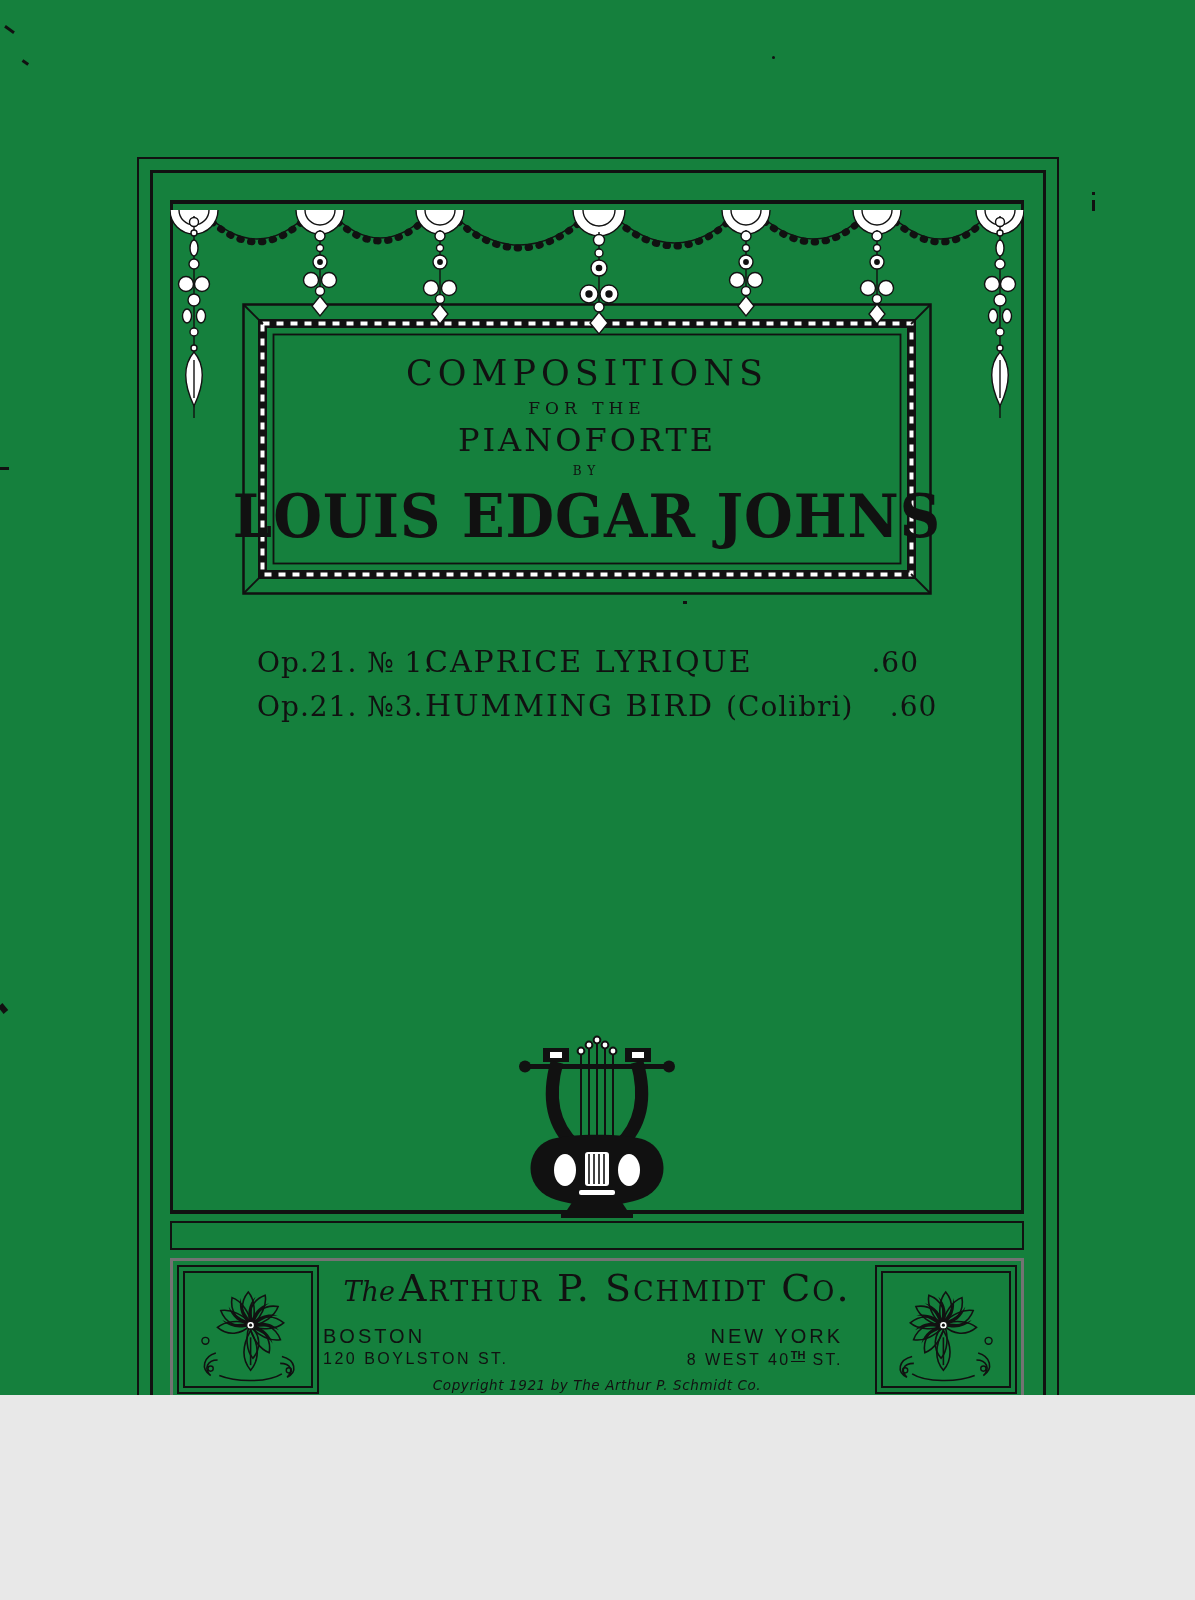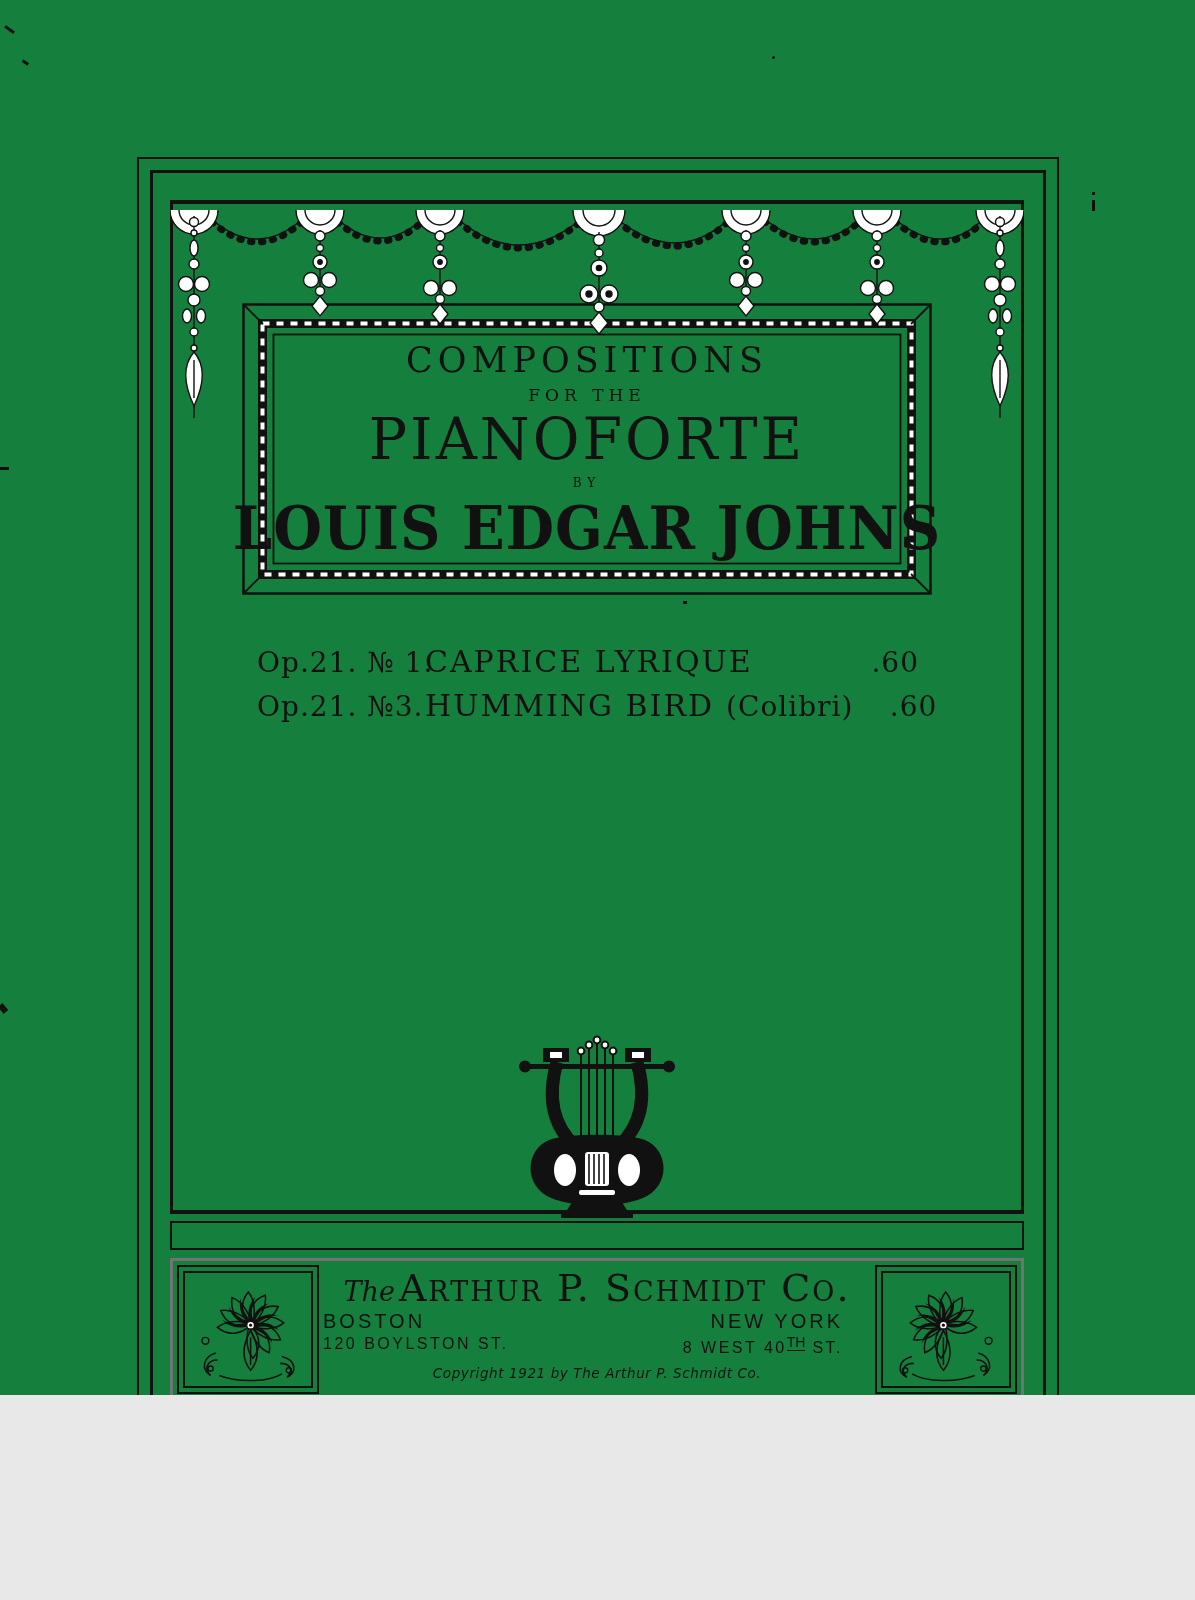--- a/index.html
+++ b/index.html
@@ -13,21 +13,21 @@
   .strip{margin-top:7px;height:29px;border:2px solid #111;box-sizing:border-box;}
   .pub{position:relative;margin-top:8px;height:143px;border:3px solid #737373;box-sizing:border-box;}
   
   .garland{position:absolute;top:-4px;left:-3px;width:854px;height:350px;z-index:3;pointer-events:none;}
   
   .title-frame{position:absolute;left:69px;top:99px;width:690px;height:292px;z-index:2;}
   .frame-art{position:absolute;inset:0;}
   .title-stack{position:absolute;inset:36px;display:flex;flex-direction:column;align-items:center;justify-content:center;text-align:center;}
   .t-compositions{font-size:35px;letter-spacing:5px;line-height:1;}
   .t-small{font-size:17px;letter-spacing:5px;margin-top:9px;line-height:1;}
-  .t-pianoforte{font-size:57px;letter-spacing:3px;margin-top:7px;line-height:1;}
+  .t-pianoforte{font-size:32px;letter-spacing:3px;margin-top:7px;line-height:1;}
   .t-by{font-size:12px;letter-spacing:6px;margin-top:9px;line-height:1;}
   .t-composer{font-size:56px;font-weight:bold;letter-spacing:1px;margin-top:10px;line-height:1;transform:scaleY(1.08);white-space:nowrap;}
   
   .works{position:absolute;left:84px;top:440px;width:662px;z-index:2;}
   .works-row{display:flex;align-items:baseline;height:44px;white-space:nowrap;}
   .opus{width:168px;font-size:28px;letter-spacing:1px;flex:none;}
   .wtitle{font-size:30px;letter-spacing:2px;flex:1;}
   .u{text-decoration:underline;text-decoration-thickness:2.5px;text-underline-offset:5px;}
   .wsub{font-size:28px;letter-spacing:1px;margin-left:12px;}
   .price{width:84px;text-align:right;font-size:28px;letter-spacing:1px;flex:none;}
@@ -37,26 +37,26 @@
   .corner{position:absolute;top:4px;bottom:4px;width:138px;border:2px solid #111;}
   .corner.left{left:4px;}
   .corner.right{right:4px;}
   .corner-in{position:absolute;inset:4px;border:2px solid #111;}
   .corner-in svg{position:absolute;inset:0;width:100%;height:100%;}
   .pub-center{position:absolute;left:150px;right:150px;top:0;bottom:0;text-align:center;}
   .pub-name{margin-top:8px;font-size:38px;letter-spacing:2px;font-variant:small-caps;line-height:1;white-space:nowrap;}
   .pub-the{font-style:italic;font-size:27px;letter-spacing:0;margin-right:4px;font-variant:normal;}
   .pub-addr{display:flex;justify-content:space-between;margin-top:2px;
             font-family:"Liberation Sans","DejaVu Sans",sans-serif;}
-  .addr{line-height:1.25;}
+  .addr{line-height:1.25;margin-top:15px;}
   .addr.l{text-align:left;}
   .addr.r{text-align:right;padding-right:28px;}
   .city{font-size:20px;letter-spacing:3px;}
   .street{font-size:16px;letter-spacing:2.5px;}
-  .ord{font-size:14px;vertical-align:super;border-bottom:1.5px solid #111;letter-spacing:0;}
+  .ord{font-size:11px;vertical-align:super;border-bottom:1.5px solid #111;letter-spacing:0;font-weight:bold;}
   .pub-copy{margin-top:6px;font-family:"DejaVu Sans","Liberation Sans",sans-serif;
             font-style:italic;font-size:13.5px;letter-spacing:.6px;line-height:1.45;}
   
   .speck{position:absolute;background:#111;}
 </style>
 </head>
 <body>
 
 <div class="sheet">
 

